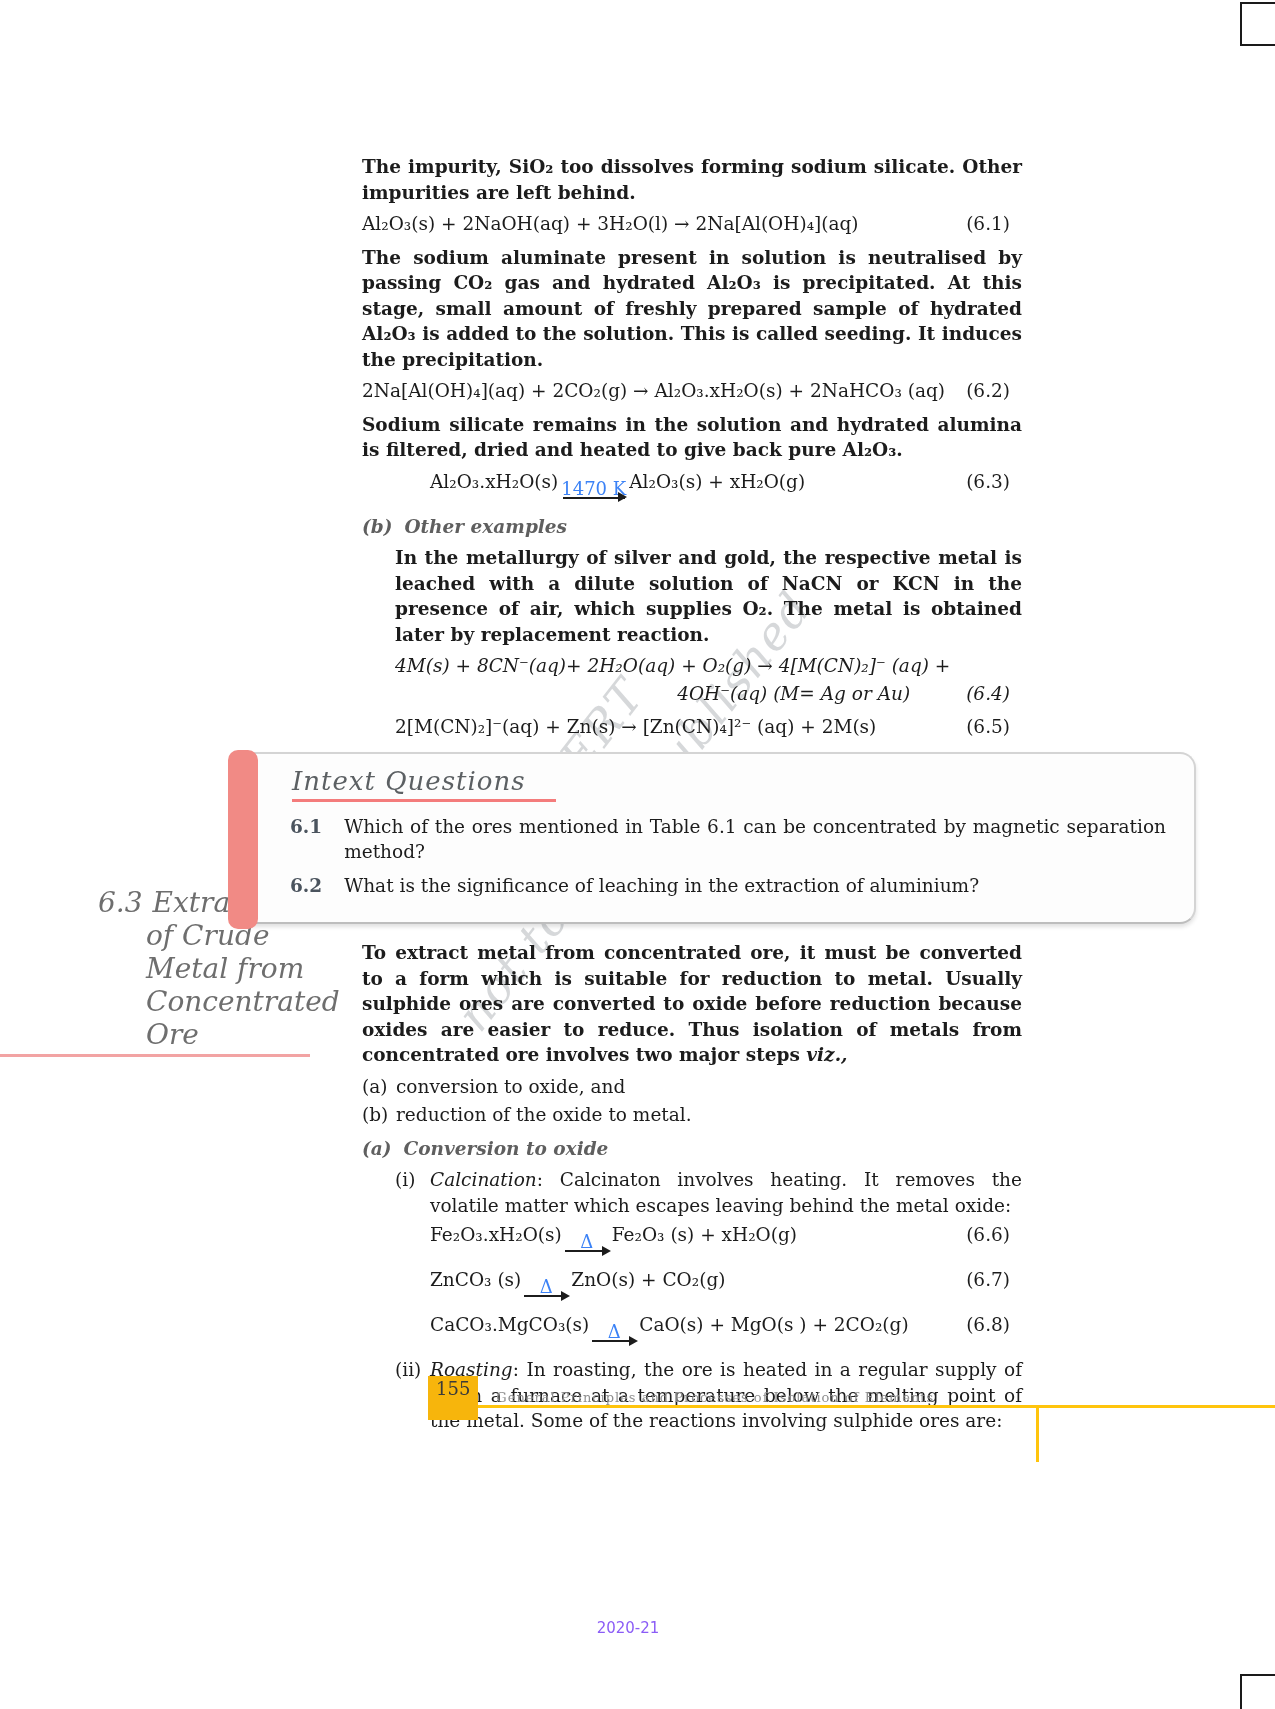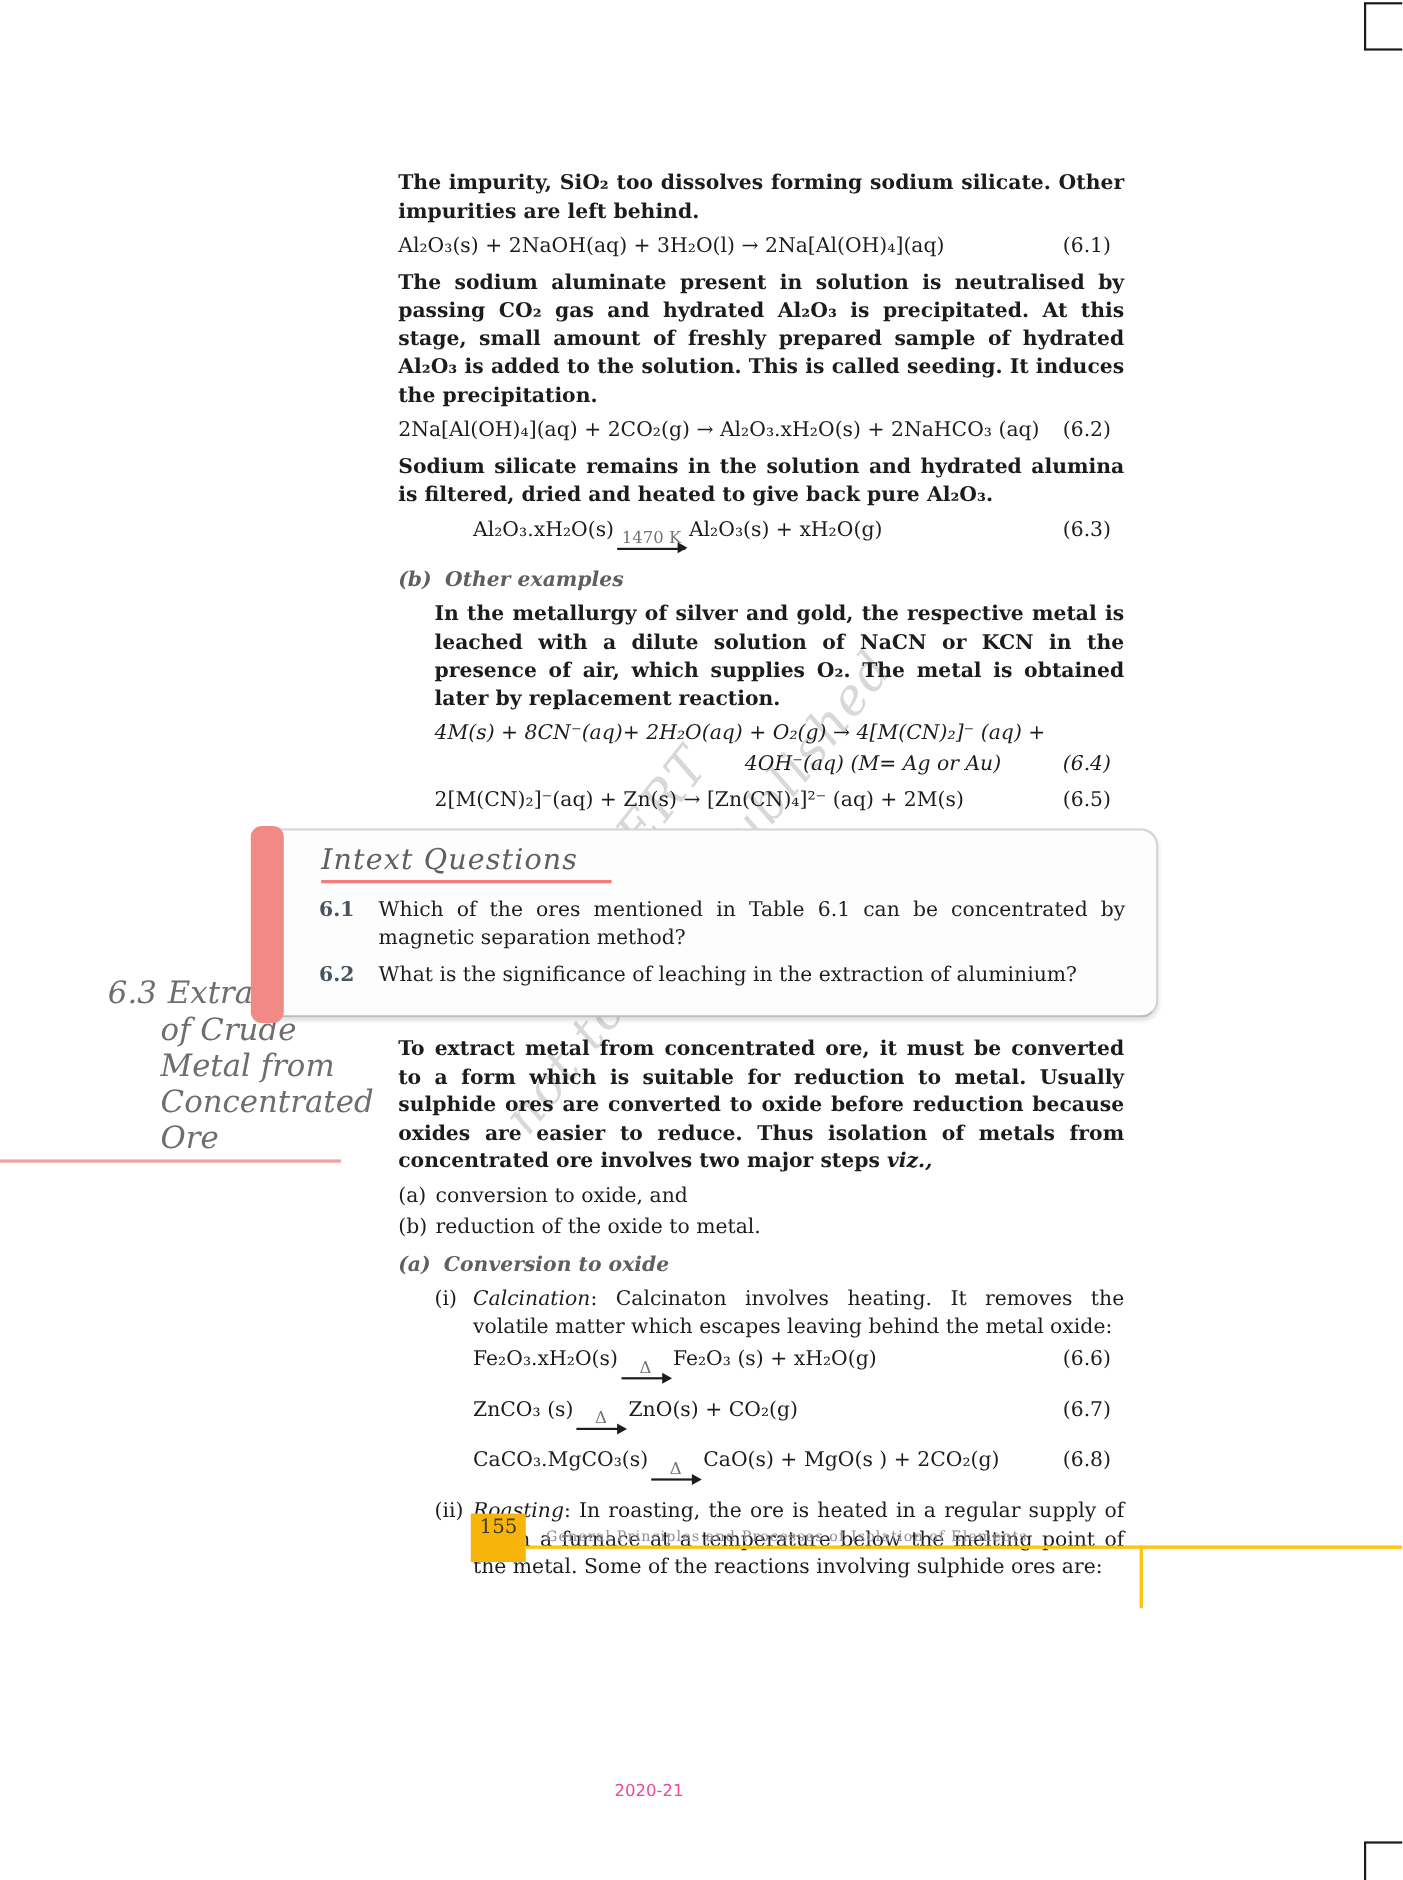--- a/index.html
+++ b/index.html
@@ -43,21 +43,21 @@
   .eq-row { display:flex; align-items:baseline; justify-content:space-between; margin:4px 12px 8px 0; }
   .eq-row .eq { white-space:nowrap; }
   .eq-num { white-space:nowrap; margin-left:8px; }   
   .pad33 .eq { padding-left:33px; }
   .pad68 .eq { padding-left:68px; }
   .eq-multi { flex:1; padding-left:33px; }
   .eq-line2 { text-align:right; padding-right:48px; margin-top:2px; }
   .eq-row.two-line { align-items:flex-end;font-style:italic; }
 
   .rxn-arrow { display:inline-flex; flex-direction:column; align-items:center; vertical-align:-7px; margin:0 3px; }
-  .rxn-label { font-size:15px; line-height:13px; color:#737373; }
+  .rxn-label { font-size:18px; line-height:13px; color:#3b82f6; }
   .rxn-line { position:relative; height:2px; background:#1c1c1c; width:44px; margin:2px 0 7px 0; }
   .rxn-line::after {
     content:""; position:absolute; right:-2px; top:-4.5px; width:0; height:0;
     border-left:9px solid #1c1c1c; border-top:5px solid transparent; border-bottom:5px solid transparent;
   }
   .long-arrow .rxn-line { width:62px; }
 
   
   .sub-head { display:flex; gap:12px; font-weight:bold; font-style:italic; color:#5f5f5f; margin:8px 0 6px 0; }
 
@@ -65,21 +65,21 @@
   .ab-item { display:flex; margin:3px 0; }
   .ab-label { width:34px; flex:none; }
 
   
   .num-item { display:flex; margin:4px 0 4px 33px; text-align:justify; }
   .num-label { width:35px; flex:none; }
   .term { font-style:italic; }
   .num-body { flex:1; }
 
   
-  .intext { position:relative; margin:12px 0 16px -134px; width:825px; }
+  .intext { position:relative; margin:12px 0 16px -134px; width:968px; }
   .intext-bar {
     position:absolute; left:0; top:-2px; bottom:-5px; width:30px;
     background:#f18a85; border-radius:10px; z-index:2;
   }
   .intext-body {
     position:relative; margin-left:12px; background:#fdfdfd;
     border:2px solid #d4d4d4; border-bottom-color:#bdbdbd;
     border-radius:16px; padding:10px 28px 16px 48px;
     box-shadow:0 3px 4px rgba(0,0,0,0.12); z-index:1;
   }
@@ -94,21 +94,21 @@
   
   .footer { position:absolute; left:428px; top:1376px; display:flex; align-items:center; }
   .page-num-box {
     background:#f7b50c; color:#3a3a3a; padding:2px 8px 20px 8px;
     font-size:18px; line-height:22px;
   }
   .footer-title { color:#8f8f8f; font-size:13px; letter-spacing:1px; margin-left:18px; white-space:nowrap; }
   .gold-line-h { position:absolute; left:478px; top:1405px; width:797px; height:3px; background:#ffc40c; }
   .gold-line-v { position:absolute; left:1036px; top:1405px; width:3px; height:57px; background:#ffc40c; }
 
-  .year { position:absolute; left:0; top:1616px; width:1180px; text-align:center; font-size:15px; color:#ec4899; font-family:"DejaVu Sans",sans-serif; }
+  .year { position:absolute; left:0; top:1616px; width:1180px; text-align:center; font-size:15px; color:#8b5cf6; font-family:"DejaVu Sans",sans-serif;padding-left:38px; }
 </style>
 </head>
 <body>
 
 <div class="page">
 
   <div class="corner-square top"></div>
   <div class="corner-square bottom"></div>
 
   <div class="watermark wm1">© NCERT</div>

